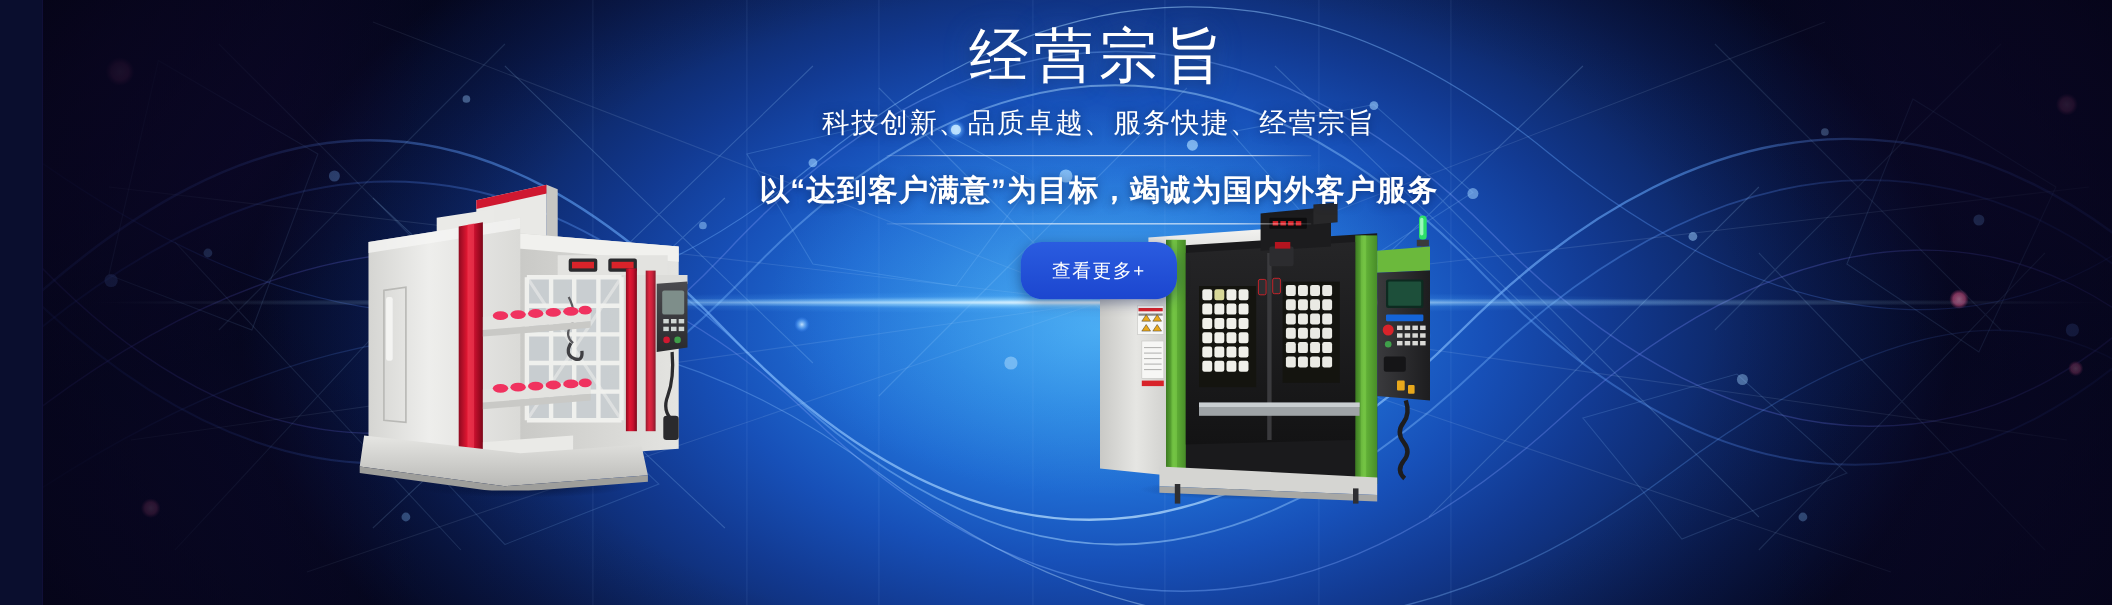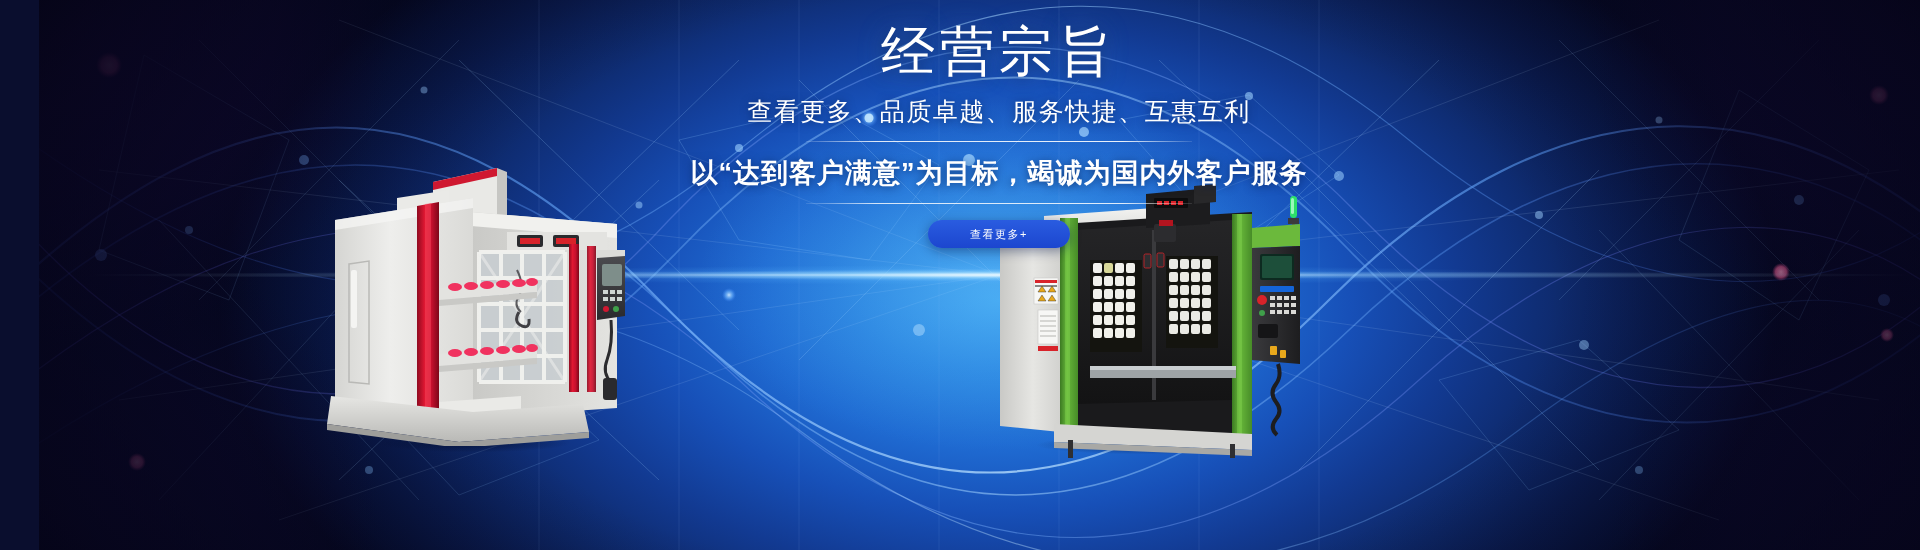--- a/index.html
+++ b/index.html
@@ -77,24 +77,24 @@
     text-shadow:0 1px 9px rgba(6,28,80,.7);
   }
   .divider2{
     margin-top:12px;
     width:386px; height:1px;
     background:linear-gradient(90deg, rgba(255,255,255,.10) 0%, rgba(255,255,255,.8) 18%, rgba(255,255,255,.85) 82%, rgba(255,255,255,.10) 100%);
   }
   .cta{
     margin-top:16px;
     display:inline-flex; align-items:center; justify-content:center;
-    min-width:142px; height:28px; padding:0 24px;
+    min-width:142px; height:52px; padding:0 24px;
     border-radius:19px;
     background:linear-gradient(180deg,#2a5ce0 0%,#1c46cf 100%);
-    color:#fff; font-size:11px; letter-spacing:1.5px;
+    color:#fff; font-size:17px; letter-spacing:1.5px;
     border:none; cursor:pointer;
     box-shadow:0 3px 12px rgba(4,20,70,.45);
     font-family:inherit;
     text-shadow:none;
   }
 
   
   .machine{ position:absolute; z-index:5; }
 
   .machine-left{ left:282px; top:146px; width:308px; height:300px; }
@@ -524,20 +524,20 @@
 
       <path d="M60,256 L258,266 L258,282 L60,274 Z" fill="#d5d5d2"></path>
       <path d="M60,274 L258,282 L258,288 L60,280 Z" fill="#a8a8a5"></path>
       <rect x="74" y="272" width="5" height="18" fill="#2f2f32"></rect>
       <rect x="236" y="276" width="5" height="14" fill="#2f2f32"></rect>
     </svg>
   </div>
 
   <div class="text-block">
     <h1 class="headline">经营宗旨</h1>
-    <p class="subtitle">查看更多、品质卓越、服务快捷、互惠互利</p>
+    <p class="subtitle">科技创新、品质卓越、服务快捷、经营宗旨</p>
     <div class="divider"></div>
     <p class="tagline">以“达到客户满意”为目标，竭诚为国内外客户服务</p>
     <div class="divider2"></div>
     <button class="cta">查看更多+</button>
   </div>
 
 </div>
 
 </body></html>

